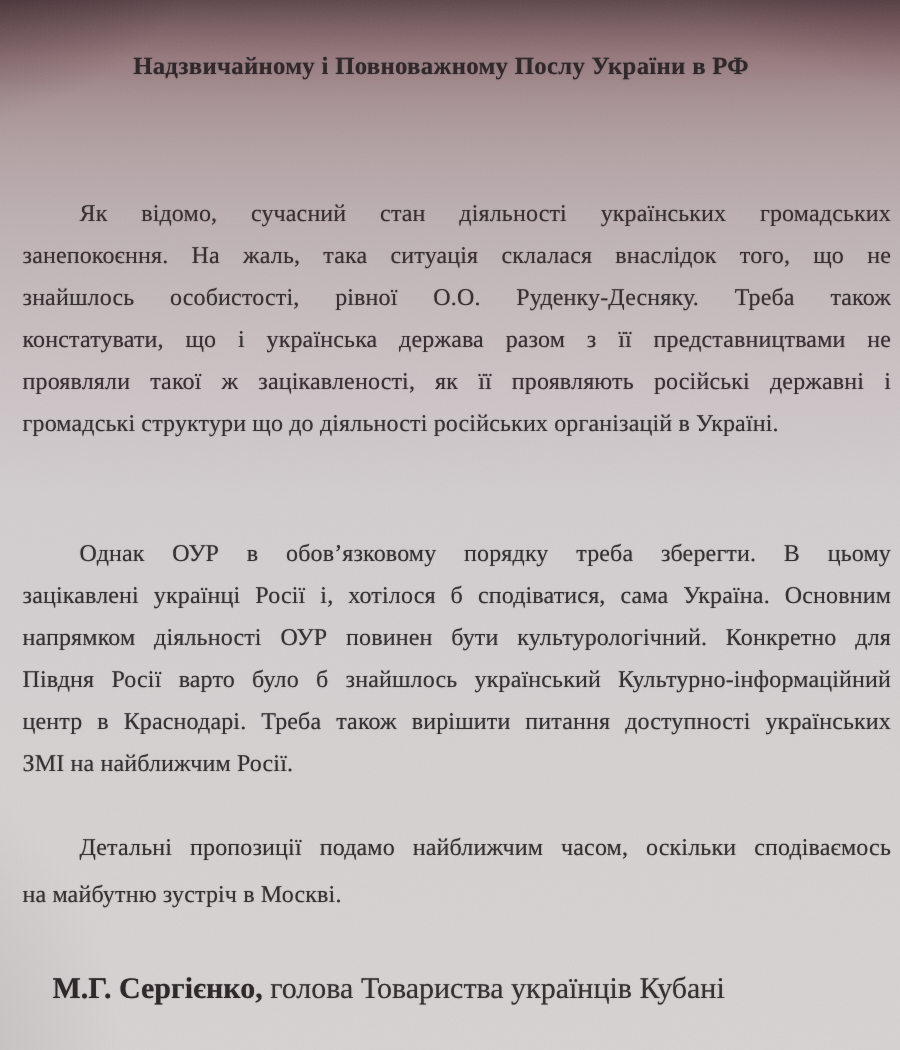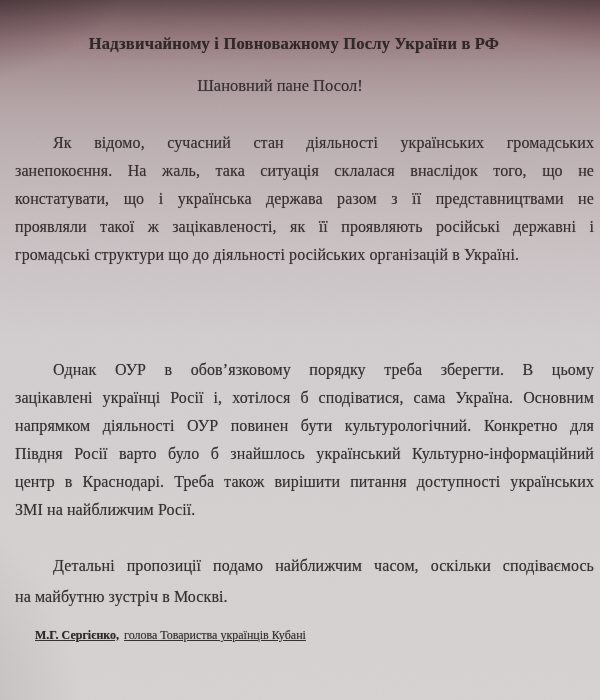--- a/index.html
+++ b/index.html
@@ -59,42 +59,41 @@
   }
   .para .line { height: 28px; line-height: 28px; white-space: normal; }
   .para.loose .line { height: 31px; line-height: 31px; }
   .jline { text-align: justify; text-align-last: justify; }
   .nline { text-align: right; text-align-last: left; }
   .indent { padding-left: 38px; }
   .p1 { top: 129px; }
   .p2 { top: 356px; }
   .p3 { top: 550px; }
   .signature {
-    position: absolute; top: 628px; left: 35px; right: 10px;
-    font-size: 12px;
-    text-decoration: underline;
+    position: absolute; top: 648px; left: 35px; right: 10px;
+    font-size: 20px;
   }
   .sig-name { font-weight: bold; color: #2c2427; }
   .sig-role { margin-left: 5px; }
   .grain { position: absolute; inset: 0; pointer-events: none; }
 </style>
 </head>
 <body>
 
 <div class="photo">
 
   <div class="letter-content">
 
     <div class="heading">Надзвичайному і Повноважному Послу України в РФ</div>
 
-    <div class="salutation">Шановний пане Посол!</div>
 
     <div class="para p1">
       <div class="line jline indent">Як відомо, сучасний стан діяльності українських громадських</div>
       <div class="line jline">занепокоєння. На жаль, така ситуація склалася внаслідок того, що не</div>
+      <div class="line jline">знайшлось особистості, рівної О.О. Руденку-Десняку. Треба також</div>
       <div class="line jline">констатувати, що і українська держава разом з її представництвами не</div>
       <div class="line jline">проявляли такої ж зацікавленості, як її проявляють російські державні і</div>
       <div class="line nline">громадські структури що до діяльності російських організацій в Україні.</div>
     </div>
 
     <div class="para p2">
       <div class="line jline indent">Однак ОУР в обов’язковому порядку треба зберегти. В цьому</div>
       <div class="line jline">зацікавлені українці Росії і, хотілося б сподіватися, сама Україна. Основним</div>
       <div class="line jline">напрямком діяльності ОУР повинен бути культурологічний. Конкретно для</div>
       <div class="line jline">Півдня Росії варто було б знайшлось український Культурно-інформаційний</div>

